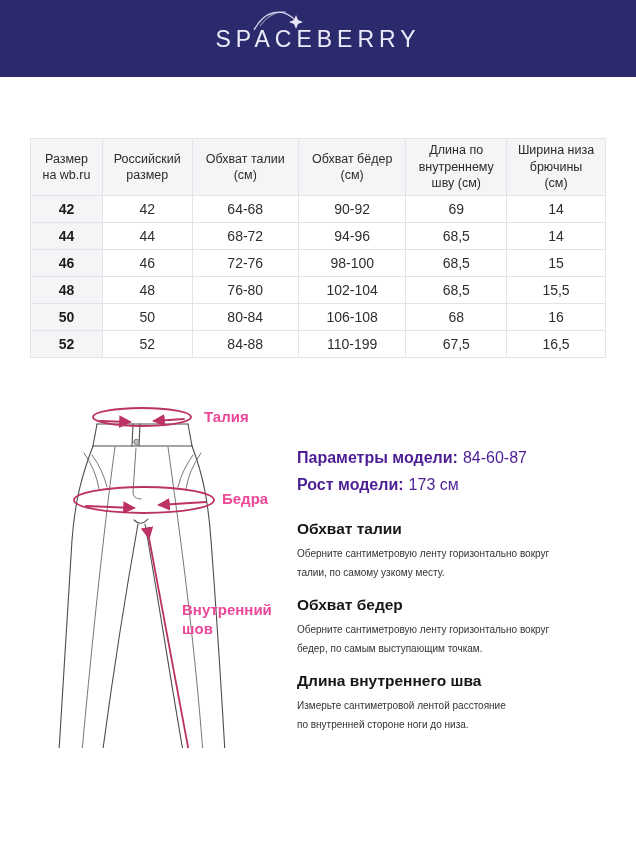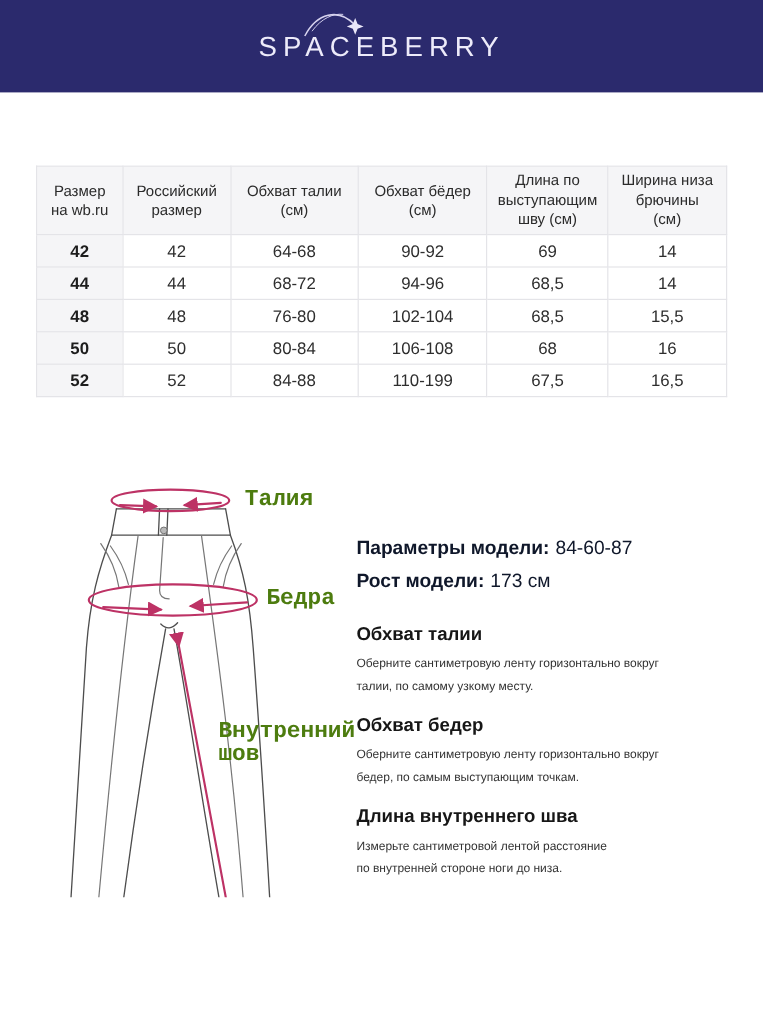--- a/index.html
+++ b/index.html
@@ -15,27 +15,27 @@
   table.size-table{position:absolute;left:30px;top:138px;width:576px;
     border-collapse:collapse;table-layout:fixed;}
   .size-table th{background:#f5f5f7;font-weight:normal;font-size:12.5px;color:#2b2b2b;
     height:52px;border:1px solid #e4e4e8;padding:2px 4px;text-align:center;
     line-height:1.32;white-space:pre-line;vertical-align:middle;}
   .size-table td{background:#ffffff;font-size:14px;color:#2e2e2e;height:26px;
     border:1px solid #e4e4e8;text-align:center;vertical-align:middle;padding:0 4px;}
   .size-table td.col-size{background:#f5f5f7;font-weight:bold;color:#1d1d1d;}
 
   
-  .dlabel{position:absolute;font-size:19px;font-weight:600;color:#4d7c0f;
-    white-space:pre-line;line-height:19px;font-family:Liberation Mono, monospace;}
+  .dlabel{position:absolute;font-size:15px;font-weight:600;color:#ec4899;
+    white-space:pre-line;line-height:19px;}
   .pants-svg{position:absolute;left:20px;top:390px;}
 
   
   .info-col{position:absolute;left:297px;top:444px;width:328px;}
-  .model-line{font-size:16px;line-height:27px;color:#0f172a;}
+  .model-line{font-size:16px;line-height:27px;color:#4c1d95;}
   .model-line .lbl{font-weight:bold;}
   .model-line .val{margin-left:5px;font-weight:normal;}
   .section{margin-top:14px;}
   .section.first{margin-top:22px;}
   .section h3{margin:0 0 6px 0;font-size:15.5px;font-weight:bold;color:#161616;}
   .section p{margin:0;font-size:10px;line-height:19px;color:#333333;white-space:pre-line;}
 </style>
 </head>
 <body>
 
@@ -63,21 +63,21 @@
         <tr>
           <th>Размер
 на wb.ru</th>
           <th>Российский
 размер</th>
           <th>Обхват талии
 (см)</th>
           <th>Обхват бёдер
 (см)</th>
           <th>Длина по
-выступающим
+внутреннему
 шву (см)</th>
           <th>Ширина низа
 брючины
 (см)</th>
         </tr>
       </thead>
     <tbody>
         <tr>
           <td class="col-size">42</td>
           <td>42</td>
@@ -86,20 +86,28 @@
           <td>69</td>
           <td>14</td>
         </tr>
         <tr>
           <td class="col-size">44</td>
           <td>44</td>
           <td>68-72</td>
           <td>94-96</td>
           <td>68,5</td>
           <td>14</td>
+        </tr>
+        <tr>
+          <td class="col-size">46</td>
+          <td>46</td>
+          <td>72-76</td>
+          <td>98-100</td>
+          <td>68,5</td>
+          <td>15</td>
         </tr>
         <tr>
           <td class="col-size">48</td>
           <td>48</td>
           <td>76-80</td>
           <td>102-104</td>
           <td>68,5</td>
           <td>15,5</td>
         </tr>
         <tr>

